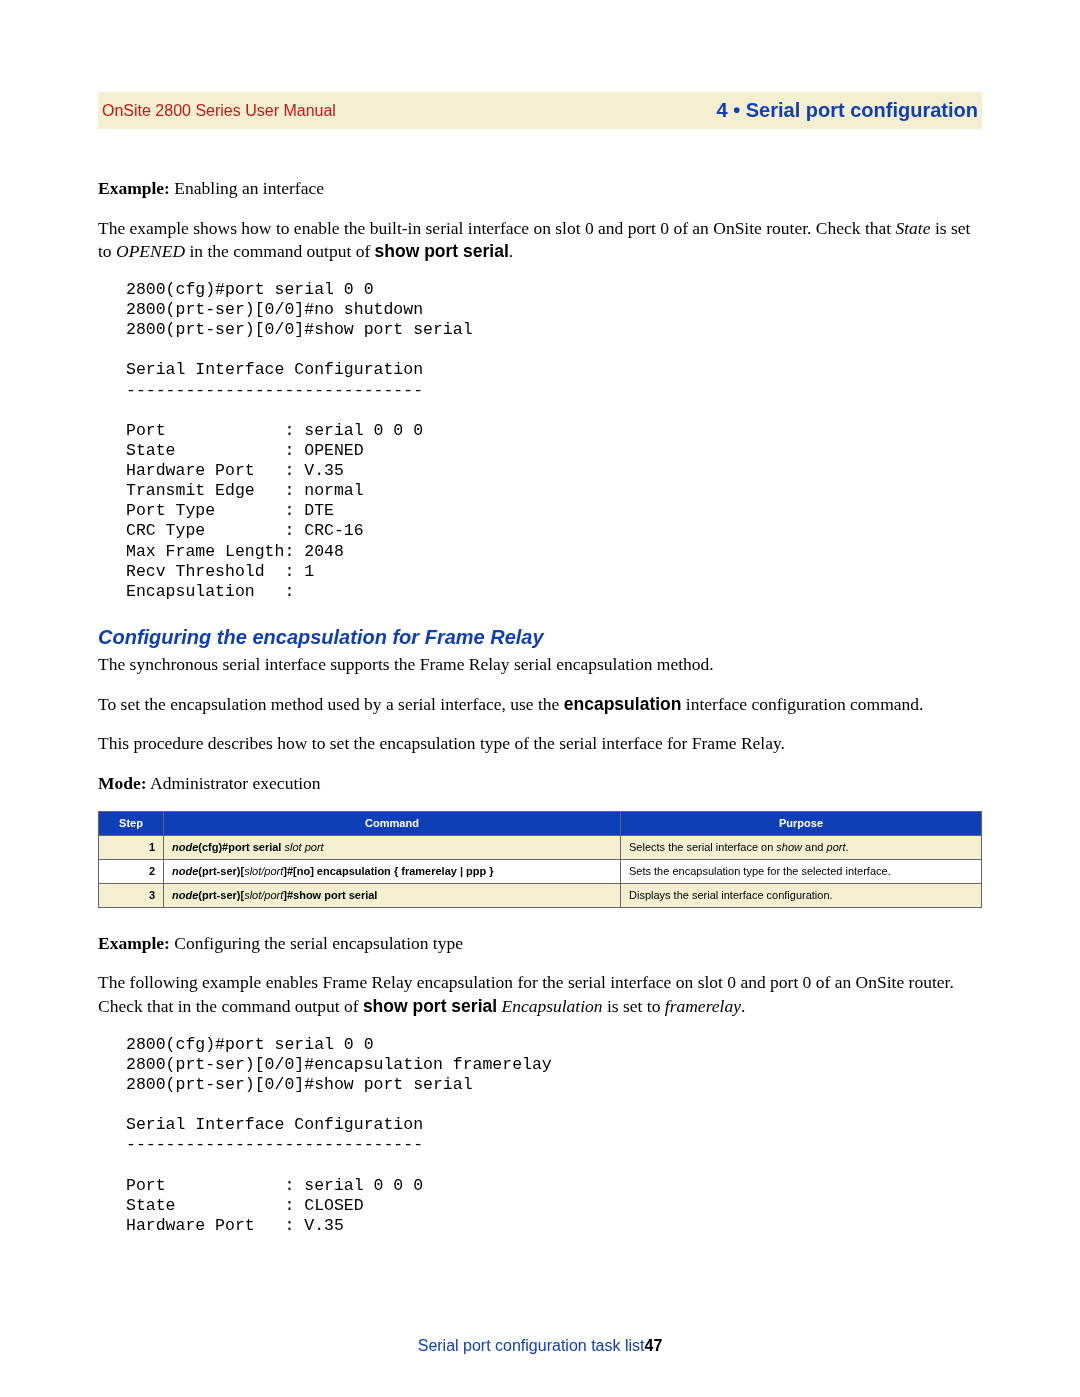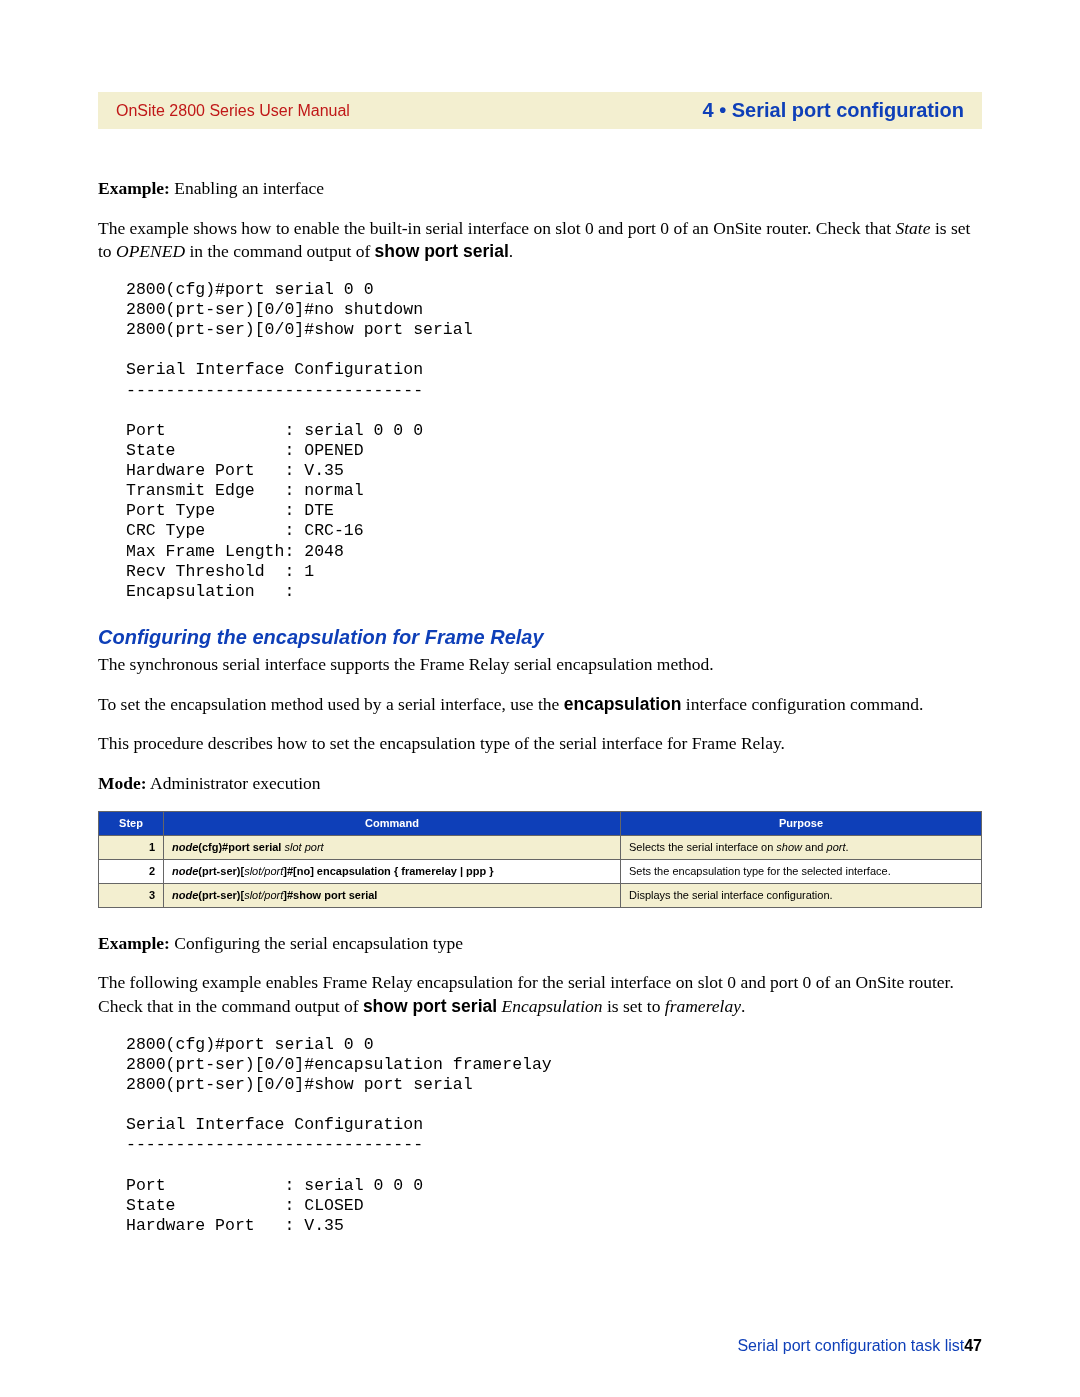--- a/index.html
+++ b/index.html
@@ -15,21 +15,21 @@
     height: 1397px;
     box-sizing: border-box;
     padding: 92px 98px 40px 98px;
     position: relative;
   }
   .header-bar {
     background: #f3efd0;
     display: flex;
     justify-content: space-between;
     align-items: center;
-    padding: 5px 18px;
+    padding: 5px 4px;
     margin: 0 0 48px 0;
   }
   .header-left {
     color: #c01818;
     font-family: Arial, Helvetica, sans-serif;
     font-size: 16px;
   }
   .header-right {
     color: #0e3fb8;
     font-family: Arial, Helvetica, sans-serif;
@@ -78,21 +78,21 @@
   .col-step { width: 48px; text-align: right; font-weight: bold; }
   .col-cmd  { width: 440px; }
   .row-odd  { background: #f3efd0; }
   .row-even { background: #fff; }
   .footer {
     position: absolute;
     left: 98px;
     right: 98px;
     bottom: 40px;
     display: flex;
-    justify-content: flex-end;
+    justify-content: center;
     align-items: center;
     font-family: Arial, Helvetica, sans-serif;
     font-size: 16px;
   }
   .footer-left  { color: #0e3fb8; }
   .footer-right { font-weight: bold; }
   .sans { font-family: Arial, Helvetica, sans-serif; }
 </style>
 </head>
 <body>

